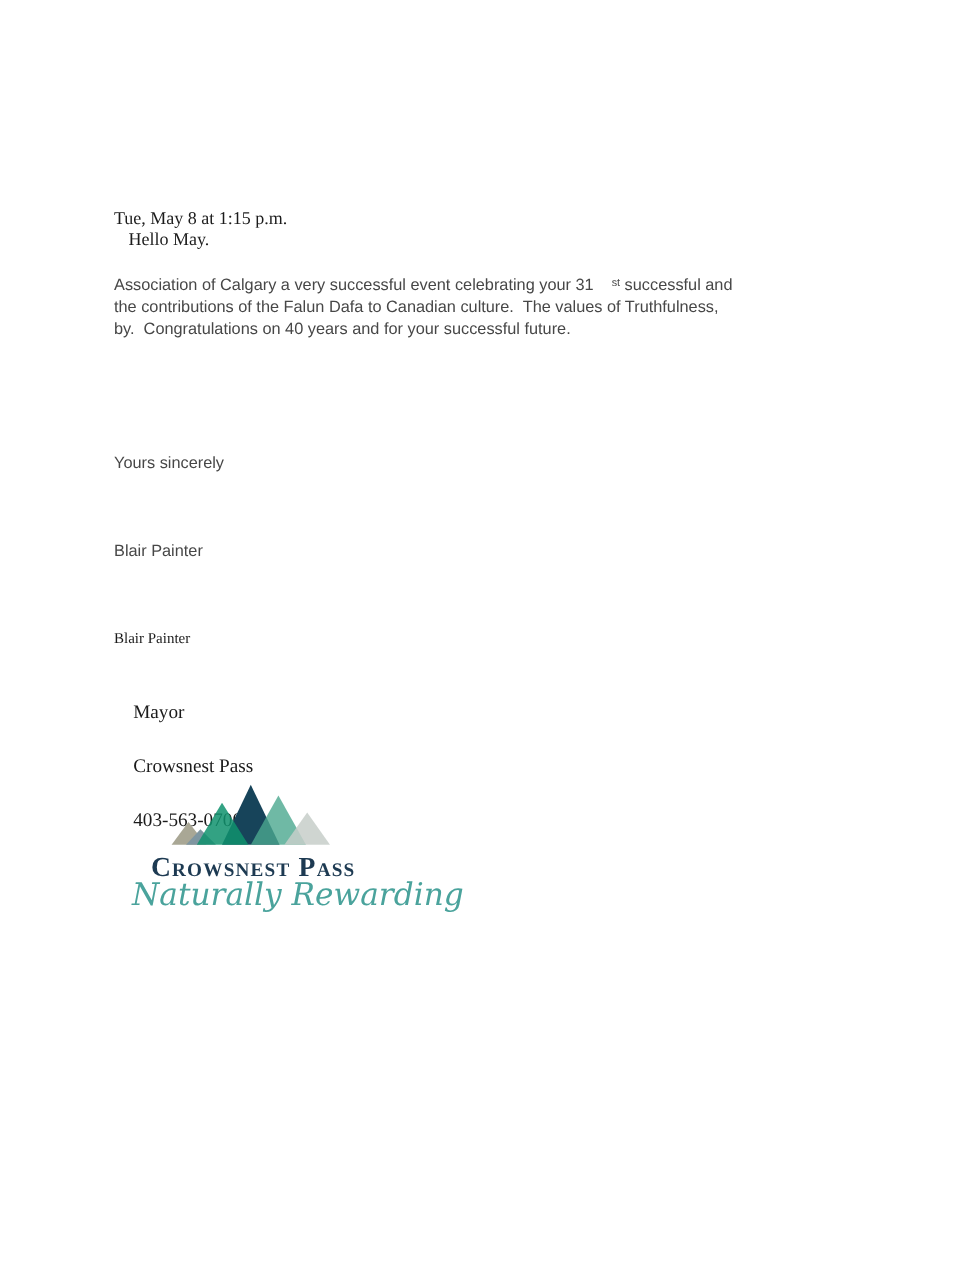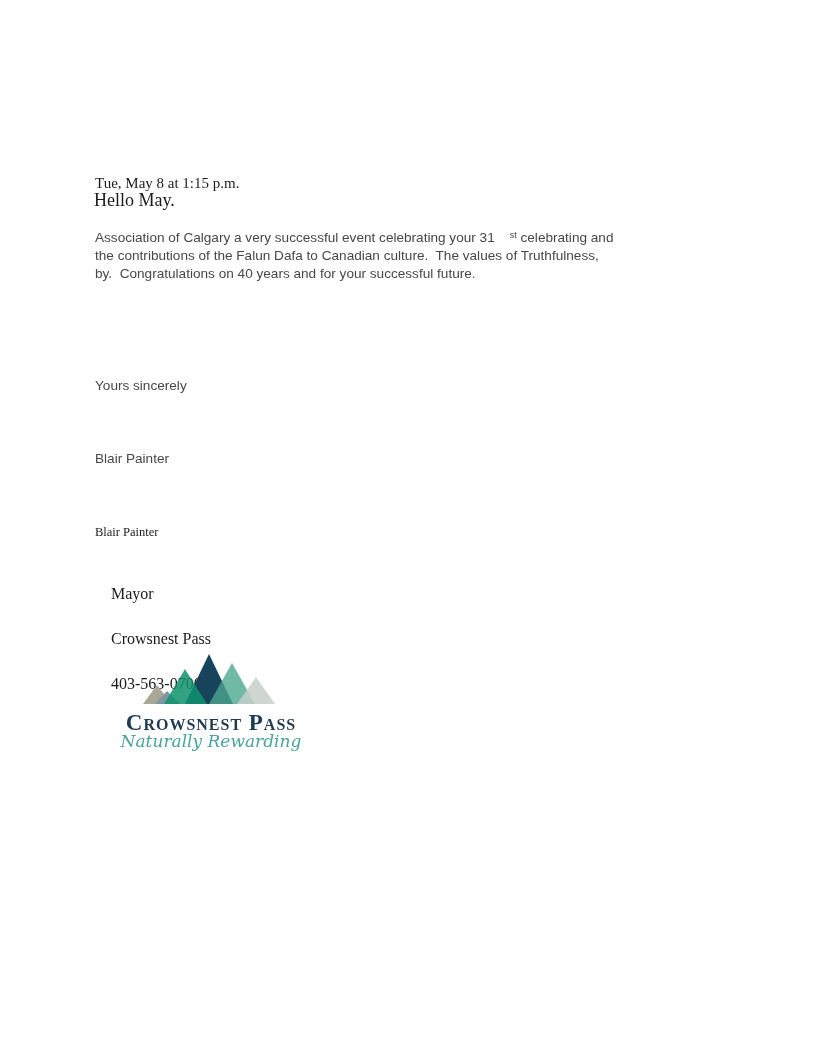--- a/index.html
+++ b/index.html
@@ -21,23 +21,23 @@
     color: #1b1b1b;
     white-space: pre;
   }
   .email-header {
     left: 95px;
     top: 136px;
     font-size: 15px;
     line-height: 19px;
   }
   .greeting {
-    left: 94px;
+    left: 107px;
     top: 191px;
-    font-size: 18px;
+    font-size: 15px;
     line-height: 19px;
   }
   .paragraph {
     left: 95px;
     top: 229px;
     width: 640px;
     font-size: 13.6px;
     line-height: 18px;
     color: #474747;
   }
@@ -102,38 +102,38 @@
     white-space: pre;
   }
   .logo-tagline {
     position: absolute;
     left: 0;
     top: 81px;
     width: 100%;
     text-align: center;
     font-family: "DejaVu Serif", "Liberation Serif", serif;
     font-style: italic;
-    font-size: 17px;
+    font-size: 26px;
     color: #4aa39c;
     white-space: pre;
   }
 </style>
 </head>
 <body>
 
 <div class="page">
 
   <div class="abs serif email-header">
     <div>Tue, May 8 at 1:15 p.m.</div>
   </div>
 
   <div class="abs serif greeting">Hello May.</div>
 
   <div class="abs paragraph">
-    <div class="pline"><span>Association of Calgary a very successful event celebrating your 31</span><sup>st</sup><span> celebrating and</span></div>
+    <div class="pline"><span>Association of Calgary a very successful event celebrating your 31</span><sup>st</sup><span> successful and</span></div>
     <div class="pline">the contributions of the Falun Dafa to Canadian culture.  The values of Truthfulness,</div>
     <div class="pline">by.  Congratulations on 40 years and for your successful future.</div>
   </div>
 
   <div class="abs closing">Yours sincerely</div>
 
   <div class="abs signed-name">Blair Painter</div>
 
   <div class="abs serif sig-serif-name">Blair Painter</div>
 

